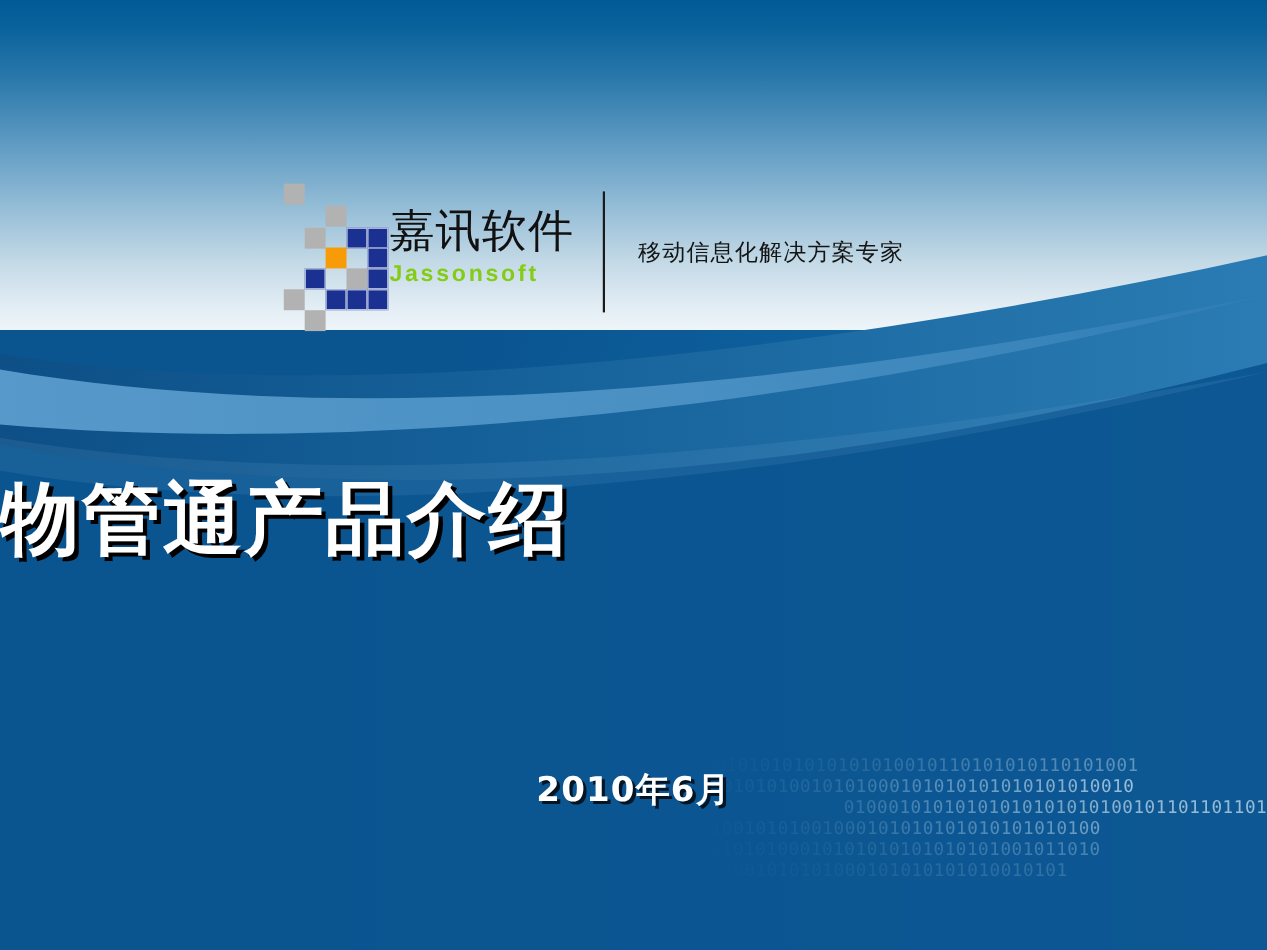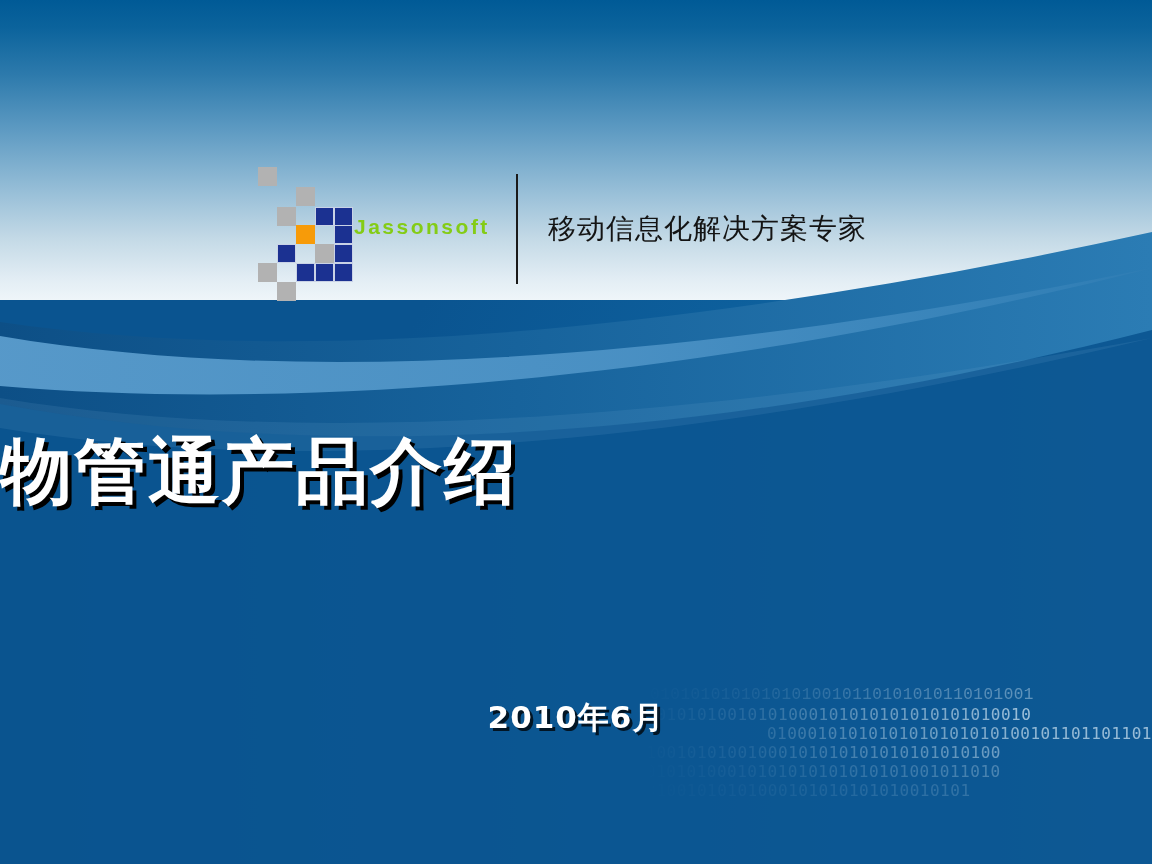--- a/index.html
+++ b/index.html
@@ -105,21 +105,21 @@
     font-size:21px;line-height:34px;font-weight:bold;color:#84cc16;
     letter-spacing:2.5px;
   }
   .divider{
     flex:0 0 auto;width:2px;height:110px;background:#1a1a1a;
     margin-left:26px;margin-right:30px;
   }
   .tagline{
     flex:0 0 auto;
     font-family:"DejaVu Sans","Liberation Sans",sans-serif;
-    font-size:28px;color:#141414;letter-spacing:1px;white-space:nowrap;
+    font-size:21px;color:#141414;letter-spacing:1px;white-space:nowrap;
   }
 
   
   .title{
     position:absolute;left:0;top:424px;width:1152px;
     text-align:left;
     font-family:"DejaVu Sans","Liberation Sans",sans-serif;
     font-size:72px;font-weight:bold;color:#ffffff;
     letter-spacing:2px;
     text-shadow:4px 4px 0 #000;
@@ -186,34 +186,35 @@
       <span class="cell gray" style="left:57px; top:77px;"></span>
       <span class="cell blue" style="left:76px; top:77px;"></span>
       <span class="cell gray" style="left:0px;  top:96px;"></span>
       <span class="cell blue" style="left:38px; top:96px;"></span>
       <span class="cell blue" style="left:57px; top:96px;"></span>
       <span class="cell blue" style="left:76px; top:96px;"></span>
       <span class="cell gray" style="left:19px; top:115px;"></span>
     </div>
 
     <div class="wordmark">
+      <div class="cn-name">嘉讯软件</div>
       <div class="en-name">Jassonsoft</div>
     </div>
 
     <div class="divider"></div>
 
     <div class="tagline">移动信息化解决方案专家</div>
   </div>
 
   <div class="title">物管通产品介绍</div>
 
   <div class="date">2010年6月</div>
 
   <div class="binary">
-      <div style="margin-left: 0px; font-family: Liberation Mono, monospace;">101010101010101010010110101010110101001</div>
+      <div style="margin-left: 0px;">101010101010101010010110101010110101001</div>
       <div style="margin-left: -14px;">0100101010010101000101010101010101010010</div>
       <div style="margin-left: 0px; text-align: right;">01000101010101010101010100101101101101</div>
       <div style="margin-left: -14px;">1010010101001000101010101010101010100</div>
       <div style="margin-left: 6px;">01010100010101010101010101001011010</div>
       <div style="margin-left: -14px;">0101001010101000101010101010010101</div>
     </div>
 
 </div>
 
 </body></html>

